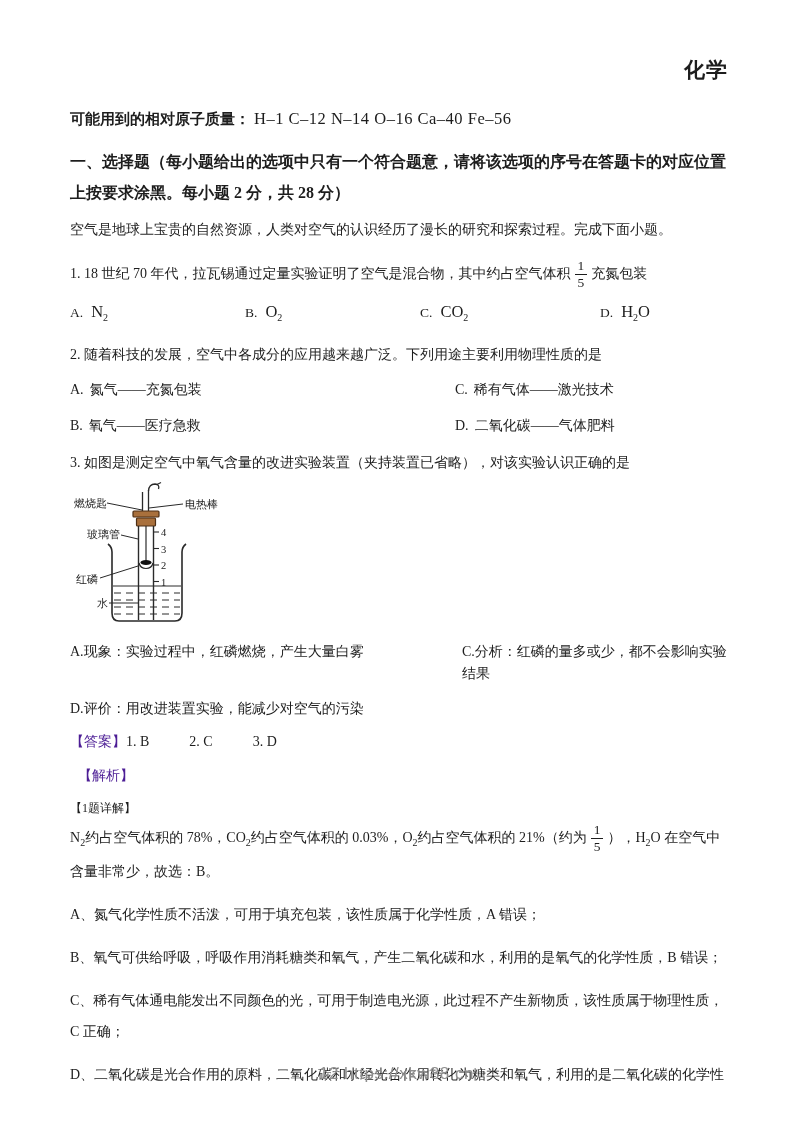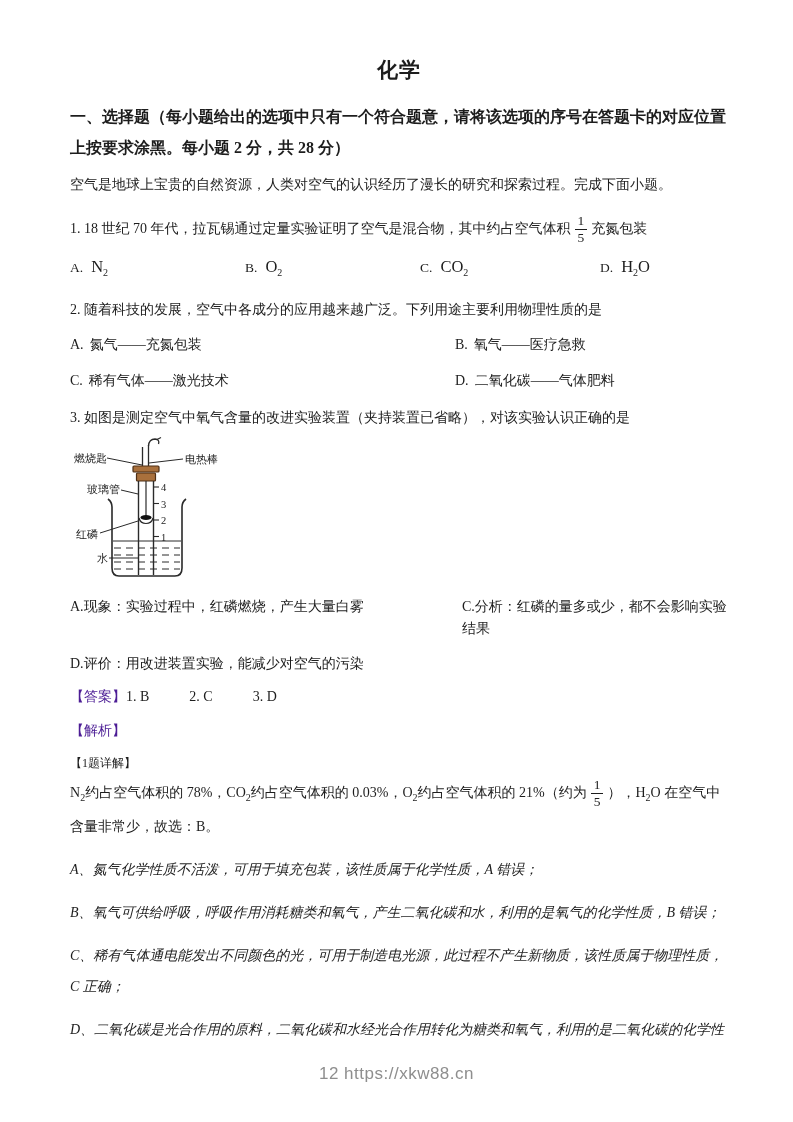--- a/index.html
+++ b/index.html
@@ -8,21 +8,21 @@
     position:relative;
     width:793px; height:1122px;
     margin:0 auto;
     background:#ffffff;
     font-family:"Liberation Serif","DejaVu Serif",serif;
     color:#1d1d1d;
     overflow:hidden;
   }
   .content { padding:56px 65px 0 70px; }
 
-  .title { font-size:21px; font-weight:bold; text-align:center; letter-spacing:1px; }
+  .title { font-size:21px; font-weight:bold; text-align:right; letter-spacing:1px; }
 
   .atomic { margin-top:25px; font-size:15px; }
   .atomic .lbl { font-weight:bold; }
   .atomic .vals { font-size:16.5px; padding-left:4px; letter-spacing:0.5px; }
 
   .section-heading { margin-top:17px; font-size:16px; font-weight:bold; line-height:31px; }
 
   .para { margin-top:11px; font-size:14px; line-height:22px; }
 
   .stem { font-size:14px; line-height:22px; }
@@ -50,38 +50,41 @@
   .apparatus text { font-size:11px; fill:#222; font-family:"Liberation Serif","DejaVu Serif",serif; }
   .apparatus .scale-num { font-size:10.5px; }
   .apparatus line, .apparatus path { stroke:#2a2a2a; fill:none; }
 
   .q3-opts { margin-top:9px; display:grid; grid-template-columns:392px 1fr; row-gap:13px;
              font-size:14px; line-height:22px; }
 
   .answer-line { margin-top:13px; font-size:14px; }
   .blue { color:#4c1d95; }
   .answer-line .ans { margin-right:40px; }
-  .analysis-line { margin-top:16px; font-size:14px; }
+  .analysis-line { margin-top:16px; font-size:14px;margin-left:8px; }
 
   .detail-heading { margin-top:15px; font-size:12px; font-weight:normal; }
   .explain { margin-top:6px; font-size:14px; line-height:30px; }
-  .explain2-line { margin-top:12px; font-size:14px; line-height:31px;font-style:italic; }
+  .explain2-line { margin-top:12px; font-size:14px; line-height:31px; }
 
   .footer { position:absolute; bottom:38px; left:0; width:100%; text-align:center;
             font-family:"Liberation Sans","DejaVu Sans",sans-serif;
             font-size:17px; color:#8e8e8e; letter-spacing:0.5px; }
 </style>
 </head>
 <body>
 
 <div class="page">
   <div class="content">
 
     <h1 class="title">化学</h1>
 
+    <p class="atomic">
+      <span class="lbl">可能用到的相对原子质量：</span><span class="vals">H–1 C–12 N–14 O–16 Ca–40 Fe–56</span>
+    </p>
 
     <h2 class="section-heading">一、选择题（每小题给出的选项中只有一个符合题意，请将该选项的序号在答题卡的对应位置上按要求涂黑。每小题 2 分，共 28 分）</h2>
 
     <p class="para">空气是地球上宝贵的自然资源，人类对空气的认识经历了漫长的研究和探索过程。完成下面小题。</p>
 
     <p class="stem q1-stem">
       <span>1. 18 世纪 70 年代，拉瓦锡通过定量实验证明了空气是混合物，其中约占空气体积</span><span class="frac">
           <span class="num">1</span>
           <span class="den">5</span>
         </span><span>充氮包装</span>
@@ -91,22 +94,22 @@
       <span class="opt"><span class="olabel">A.</span><span class="formula"><span>N</span><sub class="chem">2</sub><span></span></span></span>
       <span class="opt"><span class="olabel">B.</span><span class="formula"><span>O</span><sub class="chem">2</sub><span></span></span></span>
       <span class="opt"><span class="olabel">C.</span><span class="formula"><span>CO</span><sub class="chem">2</sub><span></span></span></span>
       <span class="opt"><span class="olabel">D.</span><span class="formula"><span>H</span><sub class="chem">2</sub><span>O</span></span></span>
     </div>
 
     <p class="stem q2-stem">2. 随着科技的发展，空气中各成分的应用越来越广泛。下列用途主要利用物理性质的是</p>
 
     <div class="opts2">
       <span><span class="olabel">A.</span><span>氮气——充氮包装</span></span>
+      <span><span class="olabel">C.</span><span>稀有气体——激光技术</span></span>
       <span><span class="olabel">B.</span><span>氧气——医疗急救</span></span>
-      <span><span class="olabel">C.</span><span>稀有气体——激光技术</span></span>
       <span><span class="olabel">D.</span><span>二氧化碳——气体肥料</span></span>
     </div>
 
     <p class="stem q3-stem">3. 如图是测定空气中氧气含量的改进实验装置（夹持装置已省略），对该实验认识正确的是</p>
 
     <svg class="apparatus" width="180" height="152" viewBox="0 0 180 152">
 
       <line x1="70.5" y1="12" x2="70.5" y2="32" stroke-width="1.3"></line>
       <line x1="76.5" y1="10" x2="76.5" y2="32" stroke-width="1.3"></line>
 

